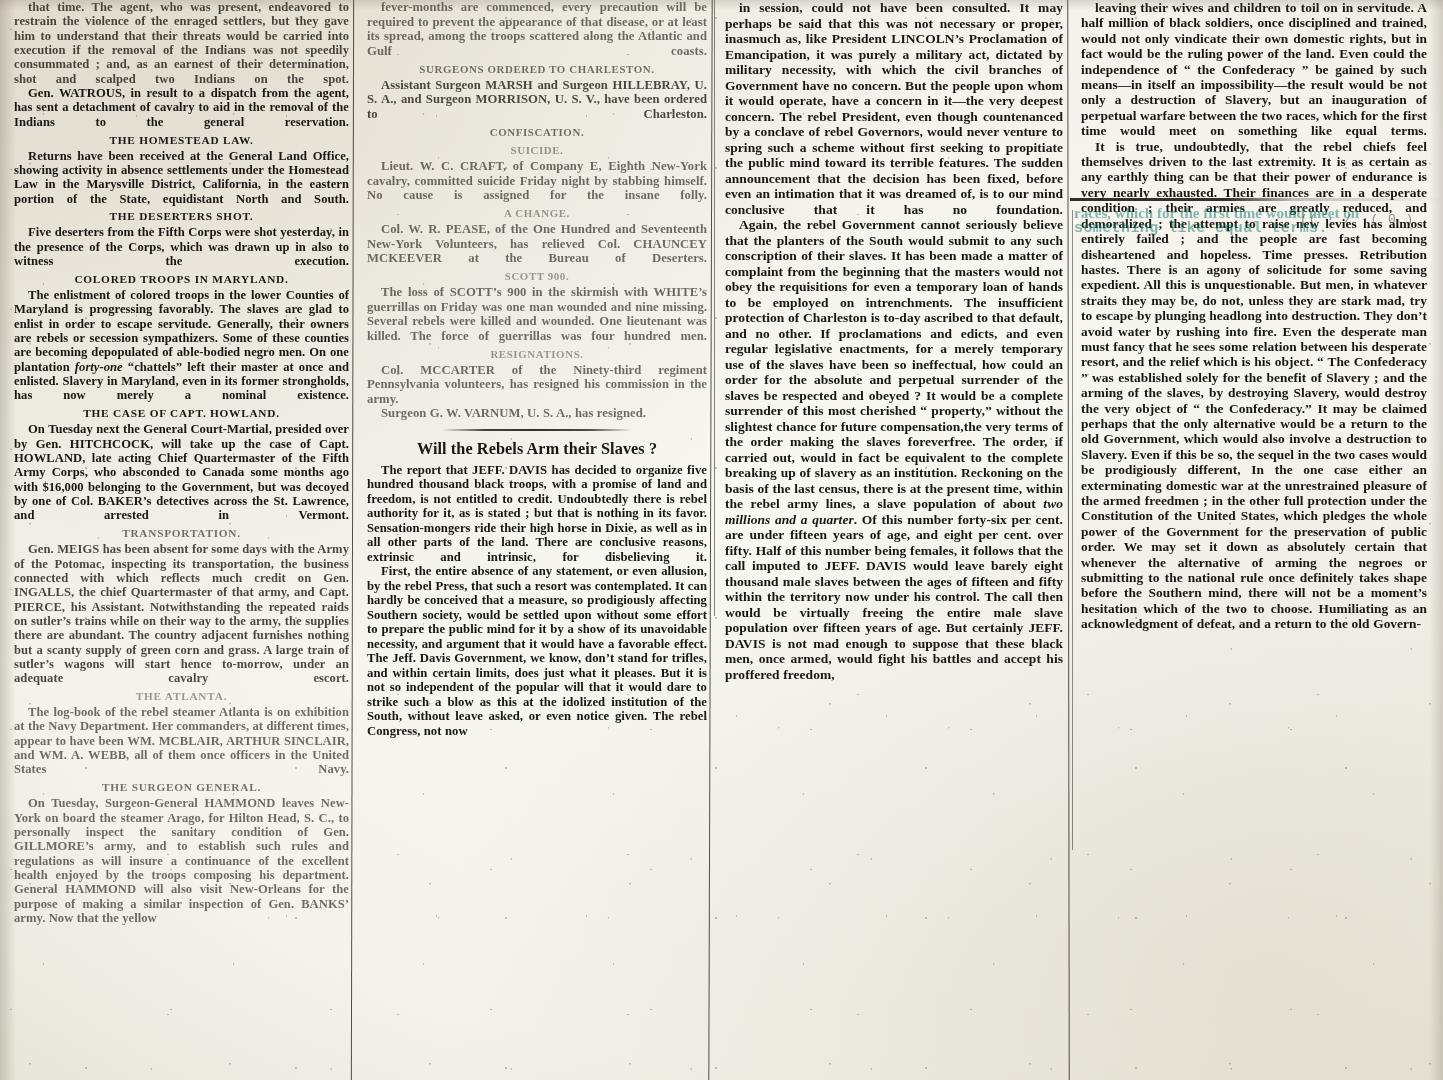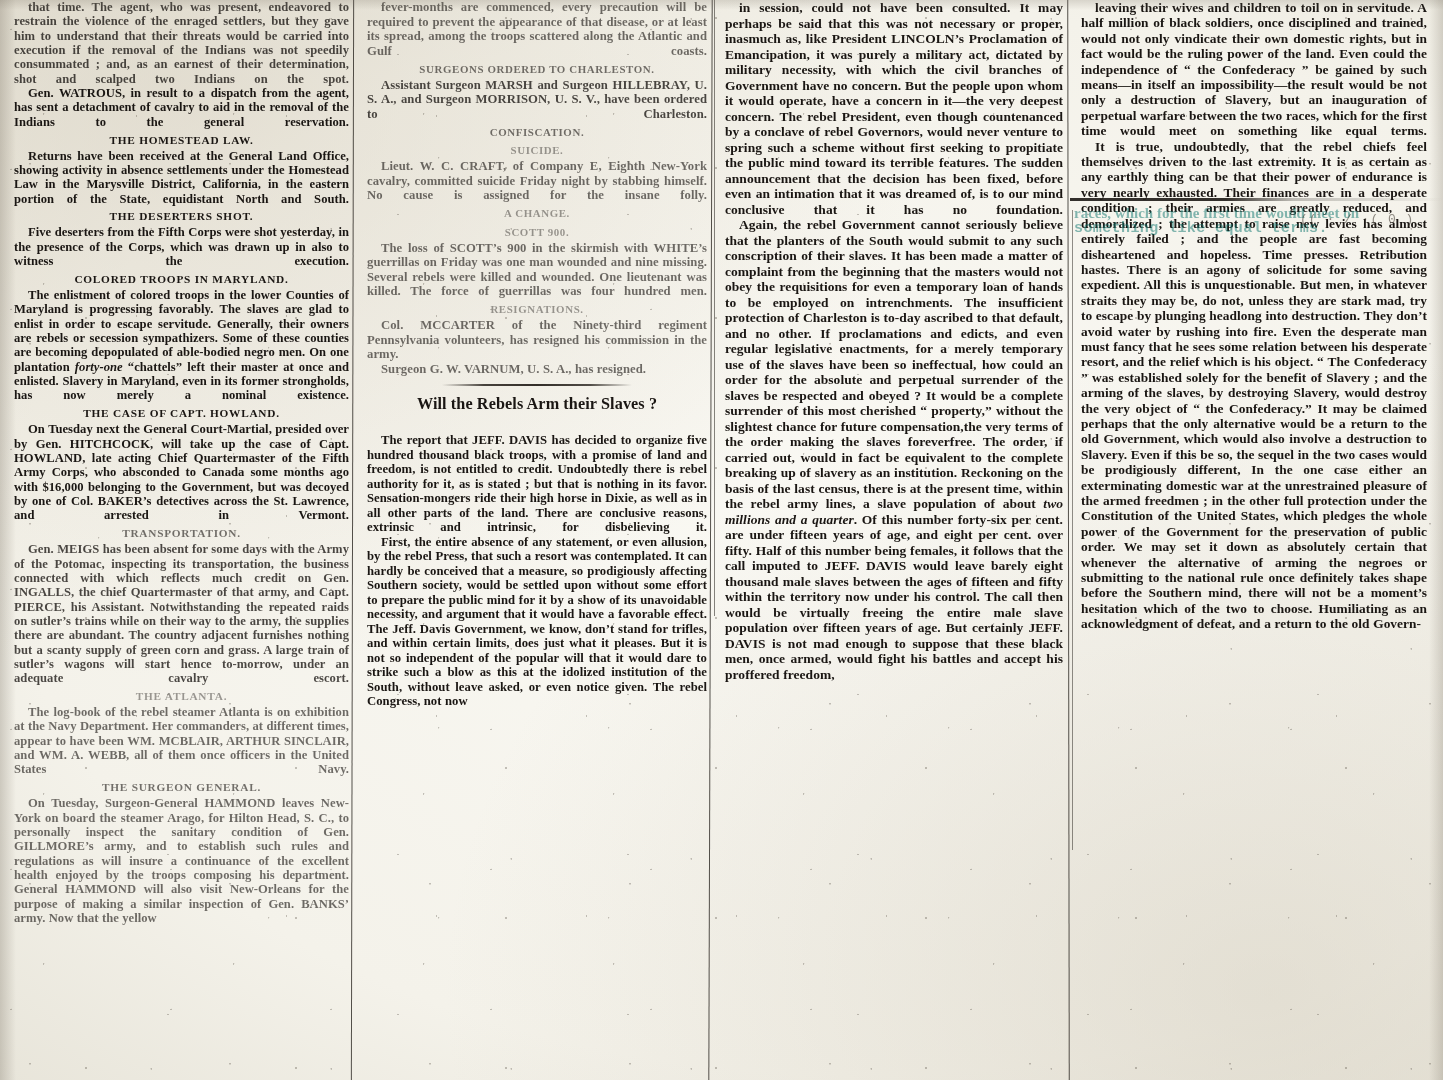--- a/index.html
+++ b/index.html
@@ -94,21 +94,21 @@
 
   
   .sec.faint{opacity:.6;filter:blur(.45px);}
   .sec.vfaint{opacity:.42;filter:blur(.75px);}
 
   .headline{
     display:block;
     text-align-last:center;text-indent:0;
     font-size:16.2px;line-height:22px;
     font-weight:700;letter-spacing:.1px;
-    margin:4px 0 18px;
+    margin:4px 0 3px;
   }
   .hr-orn{
     height:9px;margin:4px 22px 1px;position:relative;
   }
   .hr-orn:before{
     content:"";position:absolute;left:18%;right:18%;top:4px;height:2px;
     background:linear-gradient(90deg,rgba(40,35,30,0) 0%,rgba(40,35,30,.85) 22%,rgba(40,35,30,.95) 50%,rgba(40,35,30,.8) 78%,rgba(40,35,30,0) 100%);
     filter:blur(.3px);
   }
   .it{font-style:italic;}
@@ -182,20 +182,21 @@
 
     <span class="sec faint">Surgeons Ordered to Charleston.</span>
     <p class="f1">Assistant Surgeon MARSH and Surgeon HILLEBRAY, U. S. A., and Surgeon MORRISON, U. S. V., have been ordered to Charleston.</p>
 
     <span class="sec faint">Confiscation.</span>
 
     <span class="sec vfaint">Suicide.</span>
     <p class="f2">Lieut. W. C. CRAFT, of Company E, Eighth New-York cavalry, committed suicide Friday night by stabbing himself. No cause is assigned for the insane folly.</p>
 
     <span class="sec vfaint">A Change.</span>
+    <p class="f2">Col. W. R. PEASE, of the One Hundred and Seventeenth New-York Volunteers, has relieved Col. CHAUNCEY MCKEEVER at the Bureau of Deserters.</p>
 
     <span class="sec vfaint">Scott 900.</span>
     <p class="f2">The loss of SCOTT’s 900 in the skirmish with WHITE’s guerrillas on Friday was one man wounded and nine missing. Several rebels were killed and wounded. One lieutenant was killed. The force of guerrillas was four hundred men.</p>
 
     <span class="sec vfaint">Resignations.</span>
     <p class="f2">Col. MCCARTER of the Ninety-third regiment Pennsylvania volunteers, has resigned his commission in the army.</p>
     <p class="f2 last">Surgeon G. W. VARNUM, U. S. A., has resigned.</p>
 
     <div class="hr-orn"></div>
 

